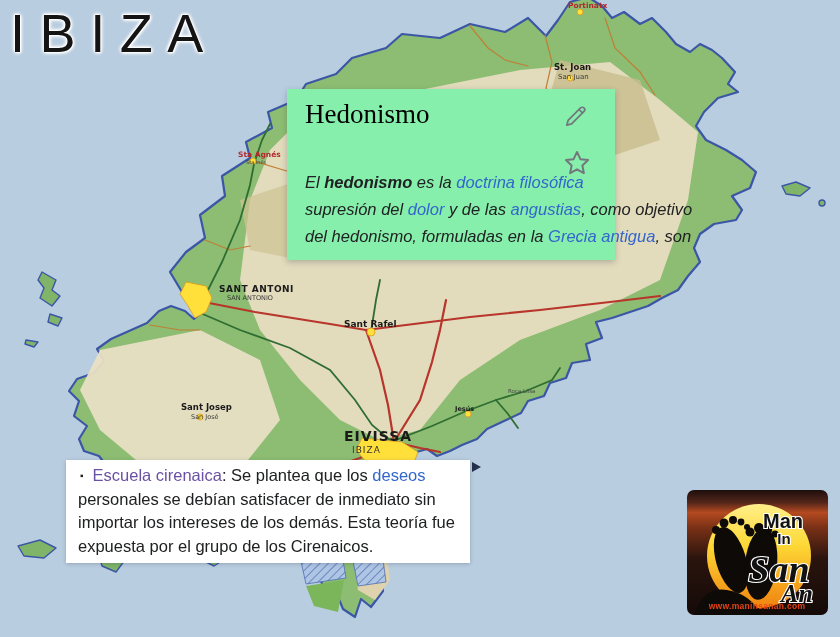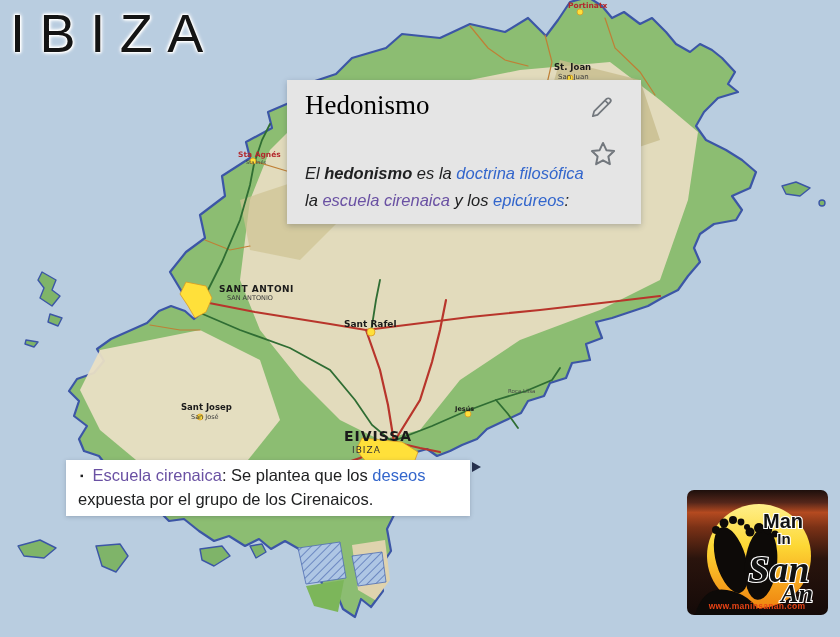--- a/index.html
+++ b/index.html
@@ -6,22 +6,22 @@
   .stage{position:relative;width:840px;height:637px;overflow:hidden;background:#b9cde0;
          font-family:"Liberation Sans", sans-serif;}
   .stage svg.map{position:absolute;left:0;top:0;}
 
   
   .ibiza-title{position:absolute;left:10px;top:2px;font-size:54px;letter-spacing:.27em;
     color:#141414;font-weight:400;
     text-shadow:0 0 2px #fff,0 0 4px #fff,0 0 5px #fff,1px 1px 2px #fff,-1px -1px 2px #fff;}
 
   
-  .wiki-card{position:absolute;left:287px;top:80px;width:354px;box-sizing:border-box;
-    background:#e5e5e5;padding:8px 14px 10px 18px;box-shadow:0 2px 6px rgba(40,50,70,.28);}
+  .wiki-card{position:absolute;left:287px;top:89px;width:328px;box-sizing:border-box;
+    background:#86efac;padding:8px 14px 10px 18px;box-shadow:0 2px 6px rgba(40,50,70,.28);}
   .wiki-card h1{margin:2px 0 0 0;font-family:"Liberation Serif", serif;font-weight:400;
     font-size:27px;color:#000;}
   .icon-edit{position:absolute;right:26px;top:14px;}
   .icon-star{position:absolute;right:24px;top:60px;}
   .article-paragraph{margin-top:39px;font-size:16.5px;line-height:27px;color:#202122;font-style:italic;}
   .tl{white-space:nowrap;}
   .note-block .tl{line-height:23.5px;}
   .k-n{color:#202122;}
   .k-b{color:#202122;font-weight:bold;}
   .k-l{color:#3366cc;}
@@ -159,26 +159,29 @@
         </g>
       </svg>
     </span>
     <span class="icon-star">
       <svg width="28" height="28" viewBox="0 0 24 24">
         <path d="M12 2.5l2.9 6.2 6.6.8-4.9 4.6 1.3 6.6-5.9-3.3-5.9 3.3 1.3-6.6L2.5 9.5l6.6-.8z" fill="none" stroke="#72777d" stroke-width="1.7" stroke-linejoin="round"></path>
       </svg>
     </span>
     <div class="article-paragraph">
         <div class="tl"><span class="k-n">El </span><span class="k-b">hedonismo</span><span class="k-n"> es la </span><span class="k-l">doctrina filosófica</span></div>
-        <div class="tl"><span class="k-n">la </span><span class="k-v">escuela cirenaica</span><span class="k-n"> y los </span><span class="k-l">epicúreos</span><span class="k-n">:</span></div>
+        <div class="tl"><span class="k-n">supresión del </span><span class="k-l">dolor</span><span class="k-n"> y de las </span><span class="k-l">angustias</span><span class="k-n">, como objetivo</span></div>
+        <div class="tl"><span class="k-n">del hedonismo, formuladas en la </span><span class="k-l">Grecia antigua</span><span class="k-n">, son</span></div>
       </div>
   </div>
 
   <div class="note-block">
       <div class="tl"><span class="k-bu">▪</span><span class="k-v">Escuela cirenaica</span><span class="k-n">: Se plantea que los </span><span class="k-l">deseos</span></div>
+      <div class="tl"><span class="k-n">personales se debían satisfacer de inmediato sin</span></div>
+      <div class="tl"><span class="k-n">importar los intereses de los demás. Esta teoría fue</span></div>
       <div class="tl"><span class="k-n">expuesta por el grupo de los Cirenaicos.</span></div>
     </div>
 
   <div class="logo">
     <svg width="141" height="125" viewBox="0 0 141 125">
       <defs>
         <linearGradient id="sky" x1="0" y1="0" x2="0" y2="1">
           <stop offset="0" stop-color="#1d0f0c"></stop>
           <stop offset="0.10" stop-color="#54261a"></stop>
           <stop offset="0.18" stop-color="#b44a20"></stop>

